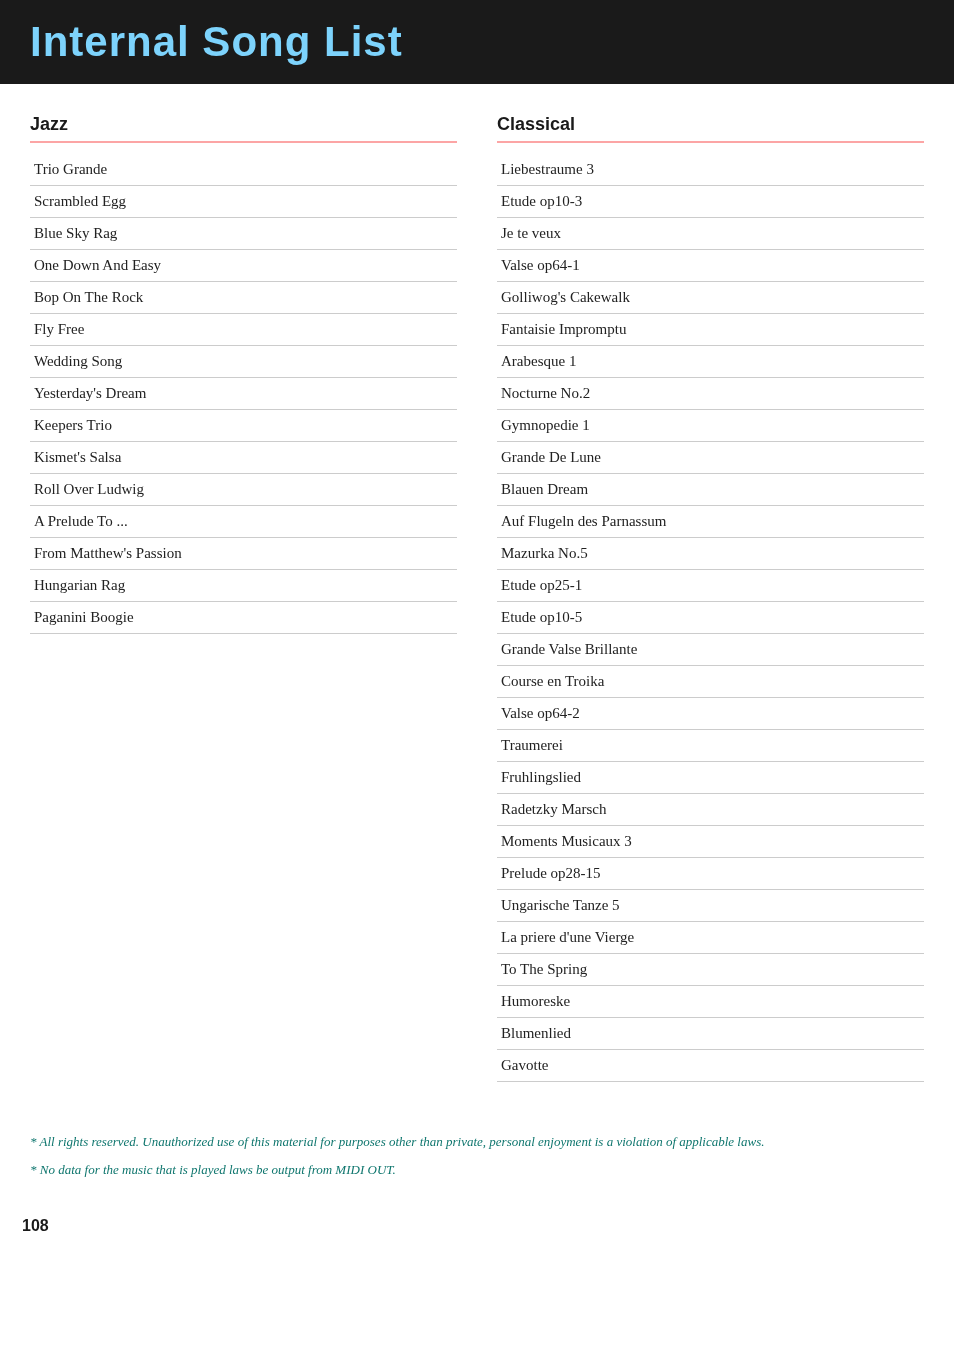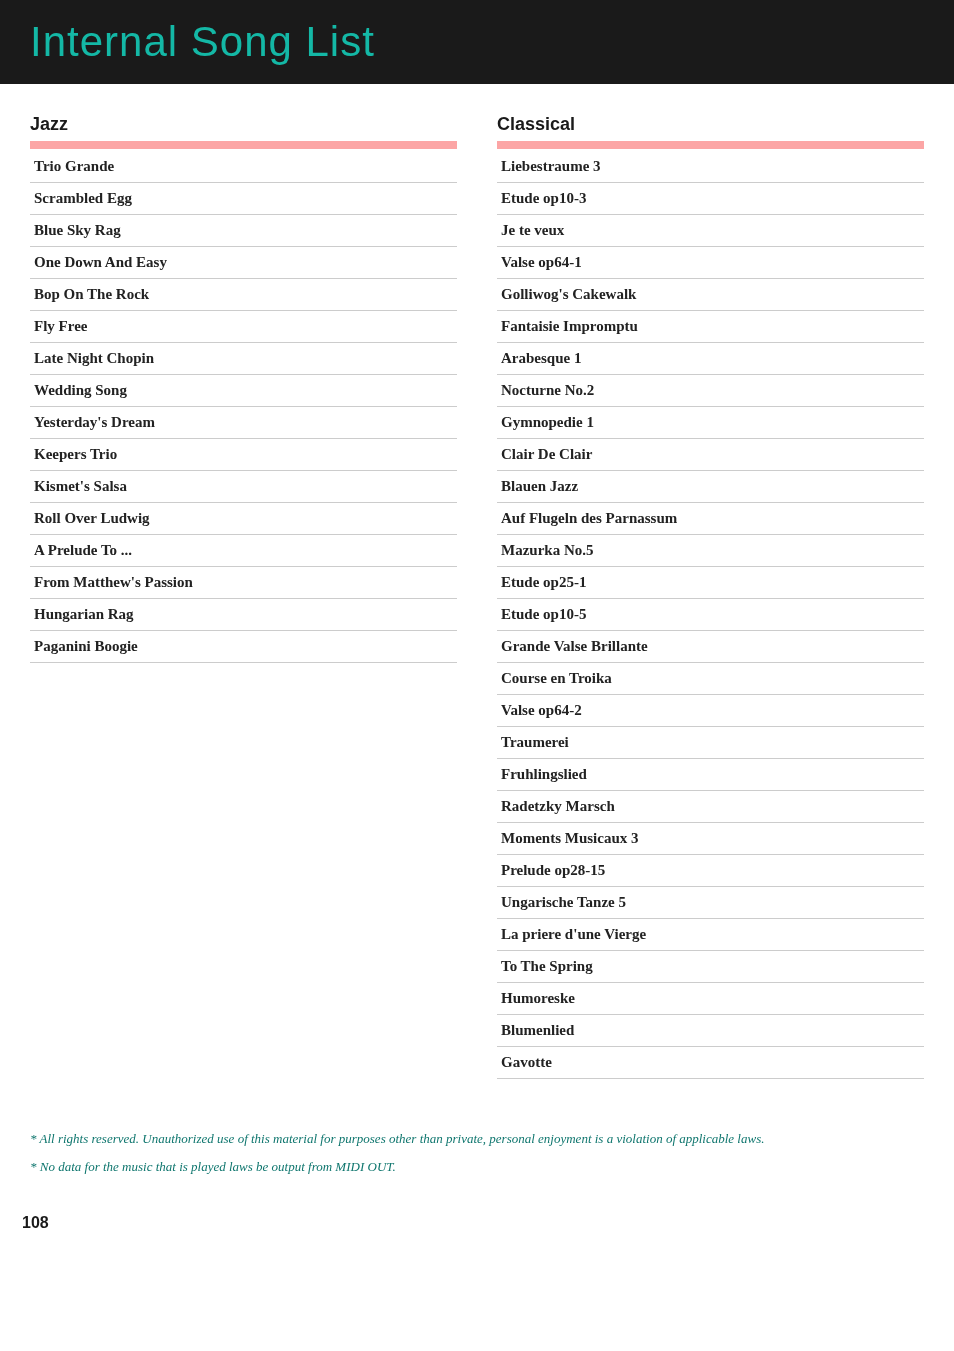--- a/index.html
+++ b/index.html
@@ -16,52 +16,51 @@
       color: #1a1a1a;
     }
 
     .header-bar {
       background: #1a1a1a;
       padding: 18px 30px 18px 30px;
       margin-bottom: 30px;
     }
 
     .header-bar h1 {
-      color: #14b8a6;
+      color: #7dd3fc;
       font-size: 42px;
-      font-weight: 400;
+      font-weight: 700;
       font-family: Arial, Helvetica, sans-serif;
       letter-spacing: 1px;
     }
 
     .content {
       display: flex;
       padding: 0 30px;
       gap: 40px;
     }
 
     .column {
       flex: 1;
     }
 
     .section-header {
       font-size: 18px;
       font-weight: 700;
       font-family: Arial, Helvetica, sans-serif;
-      border-bottom: 8px solid #fca5a5;
+      border-bottom: 2px solid #fca5a5;
       padding-bottom: 6px;
-      margin-bottom: 2px;
+      margin-bottom: 11px;
     }
 
     .song-item {
       font-size: 15px;
       padding: 7px 4px;
       border-bottom: 1px solid #cccccc;
       color: #222222;
-      font-weight: bold;
     }
 
     .footer {
       padding: 30px 30px 20px 30px;
       margin-top: 20px;
     }
 
     .footer p {
       font-size: 13px;
       font-style: italic;
@@ -88,21 +87,20 @@
 
   <div class="column">
     <div class="section-header">Jazz</div>
     <div id="jazz-song-list">
         <div class="song-item">Trio Grande</div>
         <div class="song-item">Scrambled Egg</div>
         <div class="song-item">Blue Sky Rag</div>
         <div class="song-item">One Down And Easy</div>
         <div class="song-item">Bop On The Rock</div>
         <div class="song-item">Fly Free</div>
-        <div class="song-item">Late Night Chopin</div>
         <div class="song-item">Wedding Song</div>
         <div class="song-item">Yesterday's Dream</div>
         <div class="song-item">Keepers Trio</div>
         <div class="song-item">Kismet's Salsa</div>
         <div class="song-item">Roll Over Ludwig</div>
         <div class="song-item">A Prelude To ...</div>
         <div class="song-item">From Matthew's Passion</div>
         <div class="song-item">Hungarian Rag</div>
         <div class="song-item">Paganini Boogie</div>
       </div>
@@ -113,22 +111,22 @@
     <div id="classical-song-list">
         <div class="song-item">Liebestraume 3</div>
         <div class="song-item">Etude op10-3</div>
         <div class="song-item">Je te veux</div>
         <div class="song-item">Valse op64-1</div>
         <div class="song-item">Golliwog's Cakewalk</div>
         <div class="song-item">Fantaisie Impromptu</div>
         <div class="song-item">Arabesque 1</div>
         <div class="song-item">Nocturne No.2</div>
         <div class="song-item">Gymnopedie 1</div>
-        <div class="song-item">Clair De Clair</div>
-        <div class="song-item">Blauen Jazz</div>
+        <div class="song-item">Grande De Lune</div>
+        <div class="song-item">Blauen Dream</div>
         <div class="song-item">Auf Flugeln des Parnassum</div>
         <div class="song-item">Mazurka No.5</div>
         <div class="song-item">Etude op25-1</div>
         <div class="song-item">Etude op10-5</div>
         <div class="song-item">Grande Valse Brillante</div>
         <div class="song-item">Course en Troika</div>
         <div class="song-item">Valse op64-2</div>
         <div class="song-item">Traumerei</div>
         <div class="song-item">Fruhlingslied</div>
         <div class="song-item">Radetzky Marsch</div>

